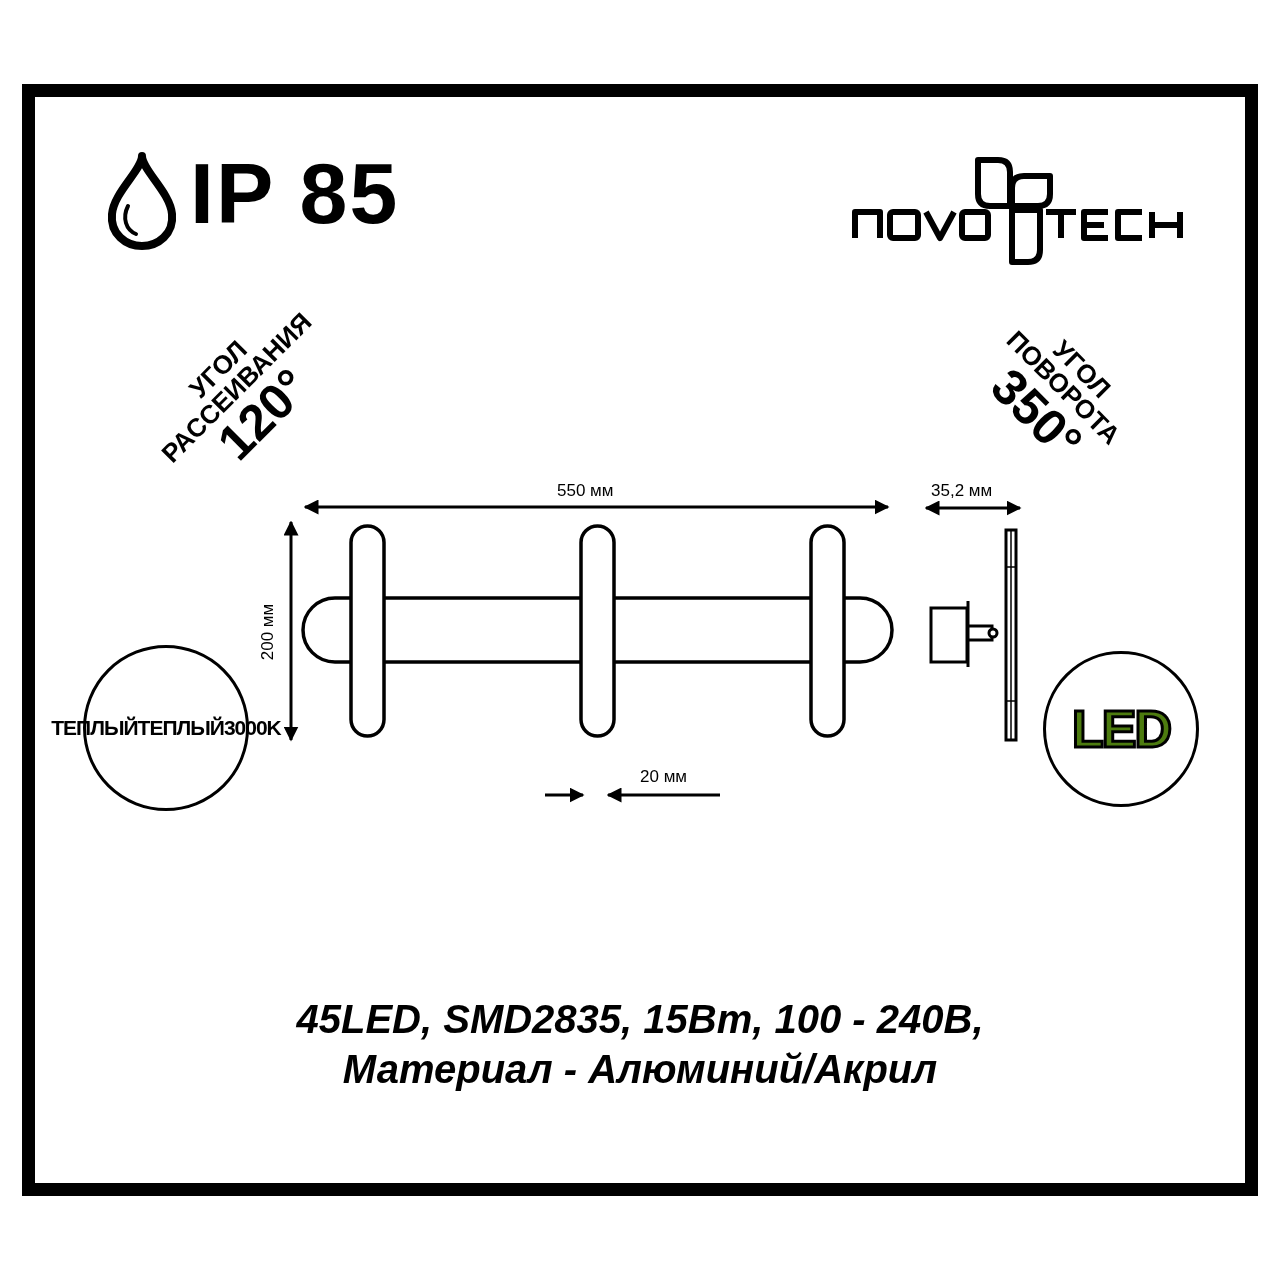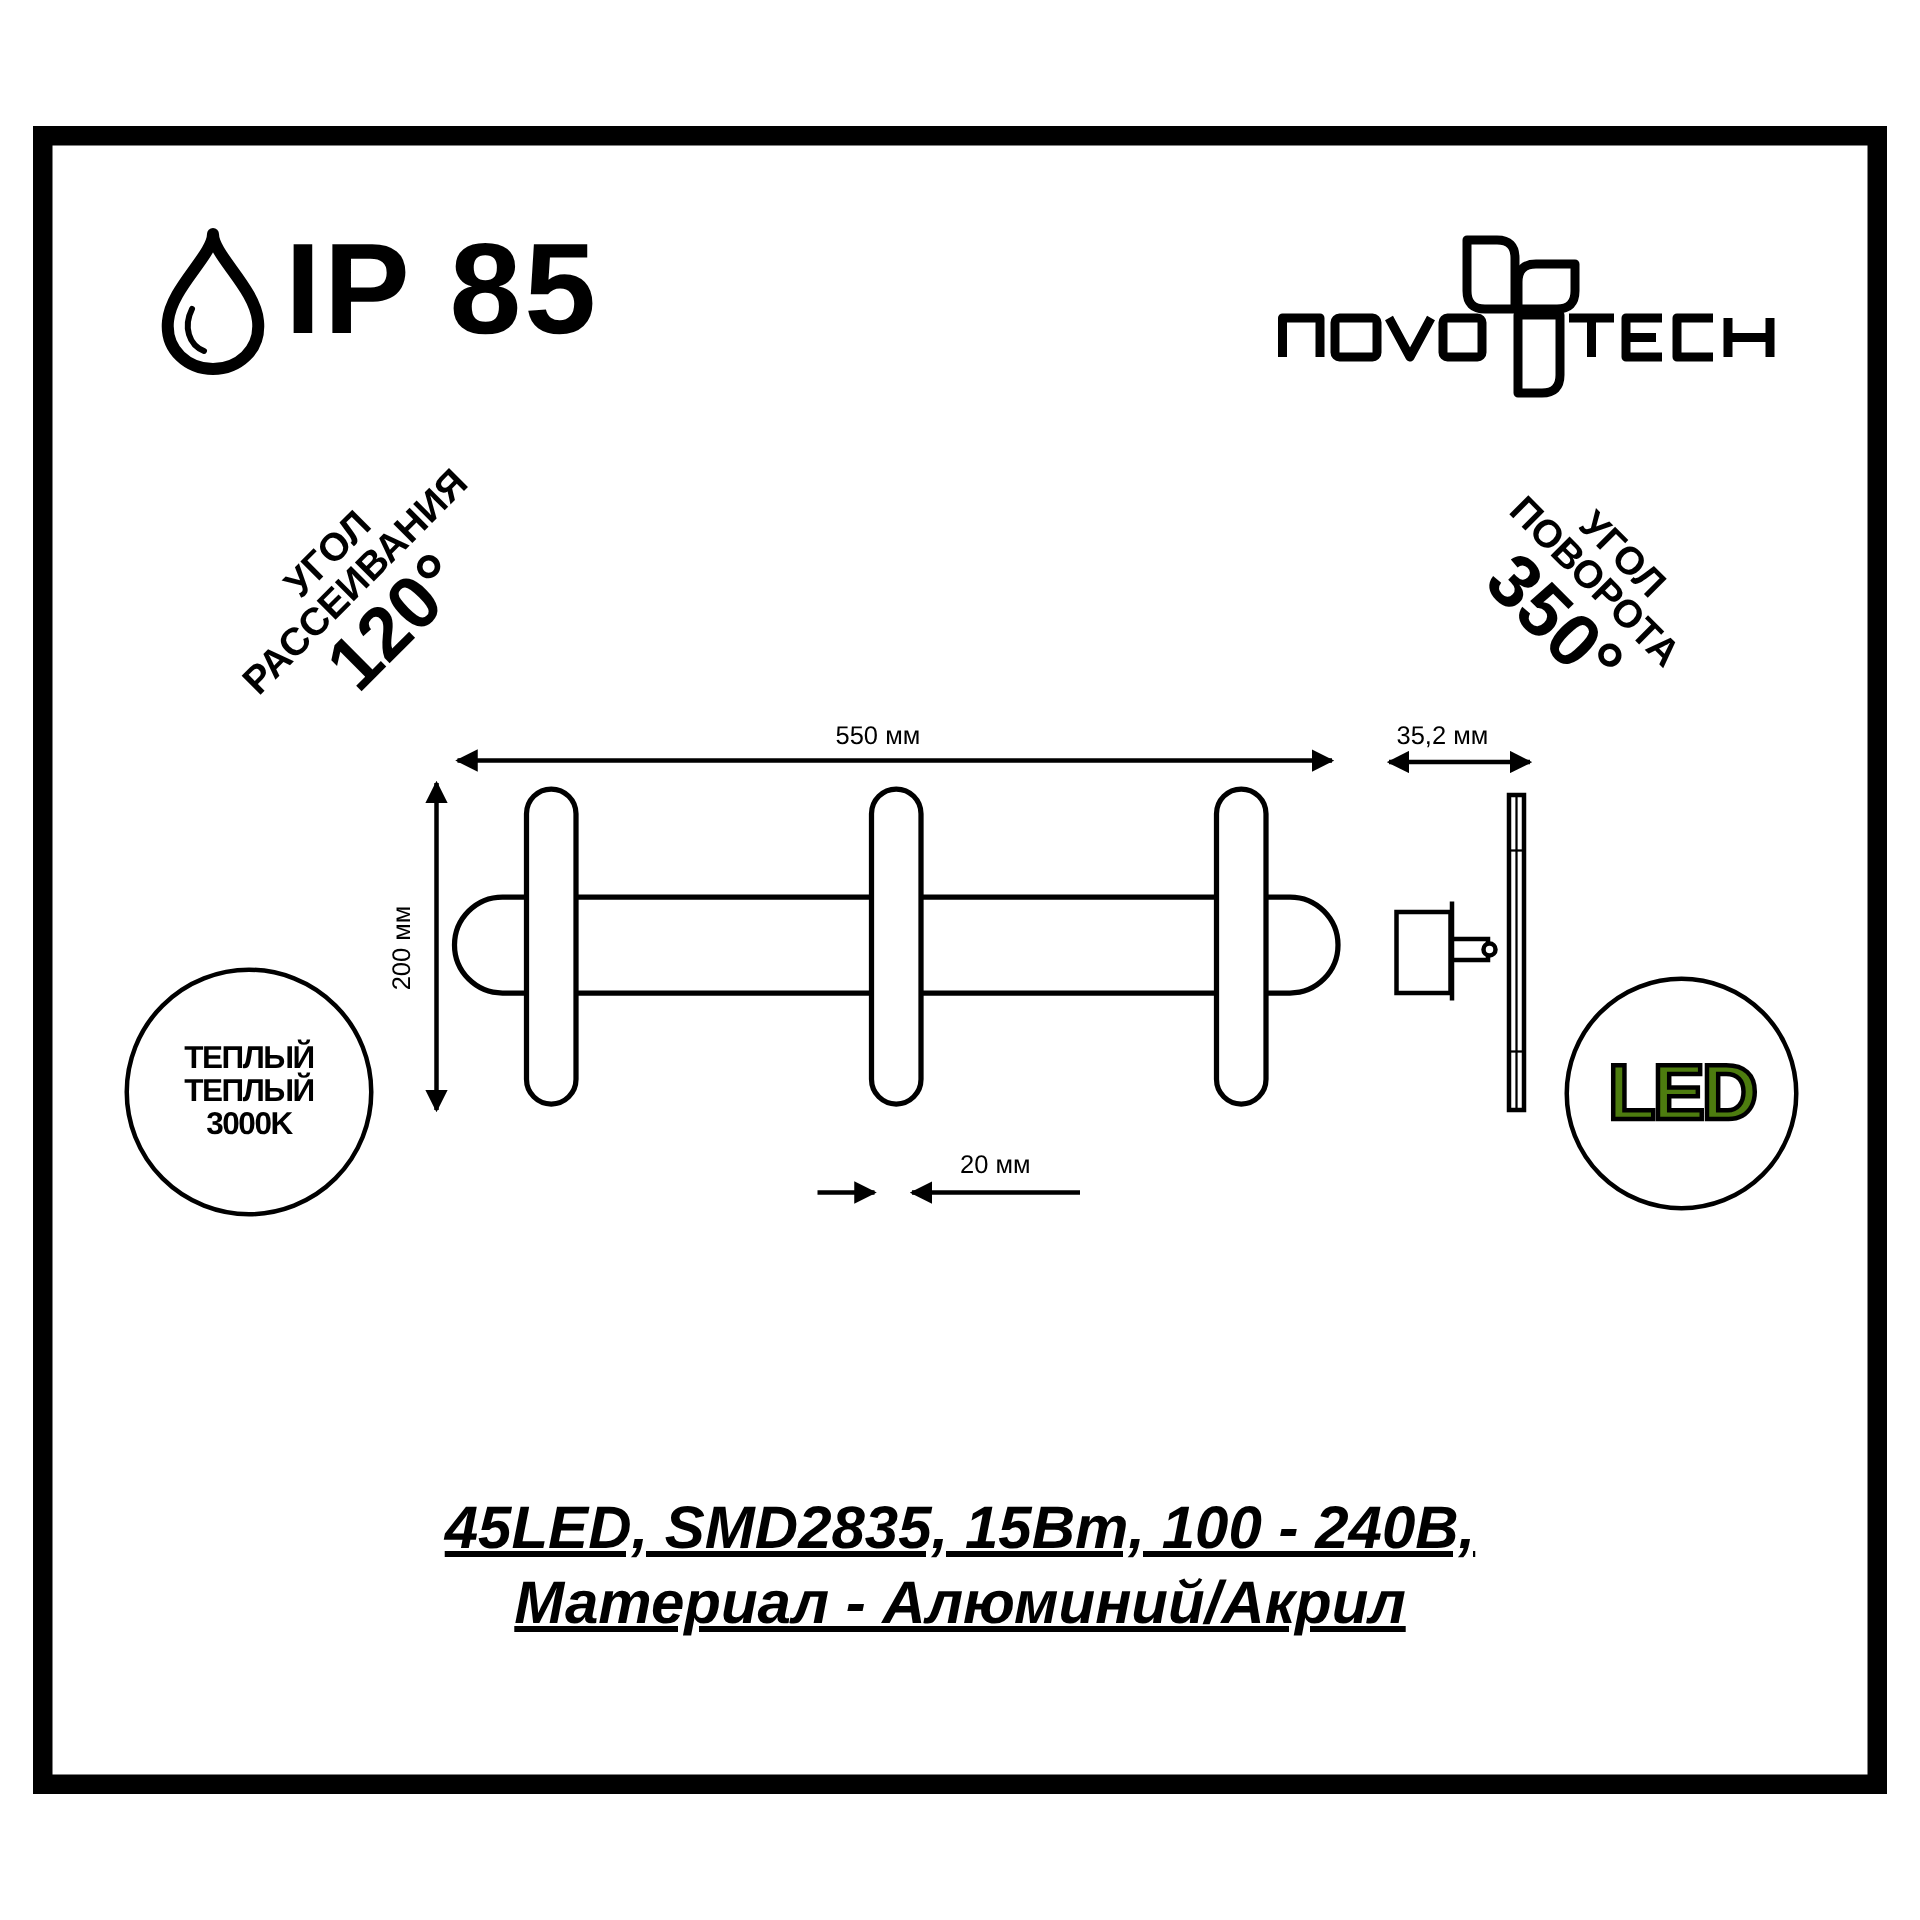--- a/index.html
+++ b/index.html
@@ -8,26 +8,26 @@
   .abs { position: absolute; }
   .ip-text { left: 190px; top: 150px; font-size: 86px; font-weight: bold; letter-spacing: 2px; line-height: 1; }
   .logo { left: 850px; top: 150px; width: 360px; height: 125px; }
   .rot { position: absolute; font-weight: bold; text-align: center; line-height: 1; }
   .rot-left { left: 105px; top: 345px; width: 280px; transform: rotate(-45deg); }
   .rot-right { left: 915px; top: 345px; width: 280px; transform: rotate(45deg); }
   .rot .l1 { font-size: 26px; }
   .rot .l2 { font-size: 26px; }
   .rot .l3 { font-size: 50px; }
   .dim { font-size: 17px; font-weight: normal; }
-  .circle { position: absolute; border: 3px solid #000; border-radius: 50%; display: flex; align-items: center; justify-content: center; flex-direction: column; }
+  .circle { position: absolute; border: 3px solid #000; border-radius: 50%; display: flex; align-items: center; justify-content: center; flex-direction: row; }
   .c-left { left: 83px; top: 645px; width: 160px; height: 160px; }
   .c-left span { font-weight: bold; font-size: 21px; line-height: 1.05; letter-spacing: -1px; }
   .c-right { left: 1043px; top: 651px; width: 150px; height: 150px; }
   .led-text { font-weight: bold; font-size: 52px; color: #4d7c0f; -webkit-text-stroke: 3px #000; letter-spacing: -2px; }
-  .specs { left: 0; top: 995px; width: 1280px; text-align: center; font-weight: bold; font-style: italic; font-size: 40px; line-height: 1.24; text-decoration: underline; }
+  .specs { left: 0; top: 995px; width: 1280px; text-align: center; font-weight: bold; font-style: italic; font-size: 40px; line-height: 1.24; }
   svg.draw { position: absolute; left: 0; top: 0; }
 </style>
 </head>
 <body>
 
 <div class="frame"></div>
 
 <svg class="abs" style="left:102px;top:150px;" width="80" height="100" viewBox="0 0 80 100">
   <path d="M40 6 C40 20 12 42 10 64 C8 84 24 96 40 96 C56 96 72 84 70 64 C68 42 40 20 40 6 Z" fill="none" stroke="#000" stroke-width="8" stroke-linejoin="round"></path>
   <path d="M26 56 C20 68 24 80 34 84" fill="none" stroke="#000" stroke-width="4" stroke-linecap="round"></path>

